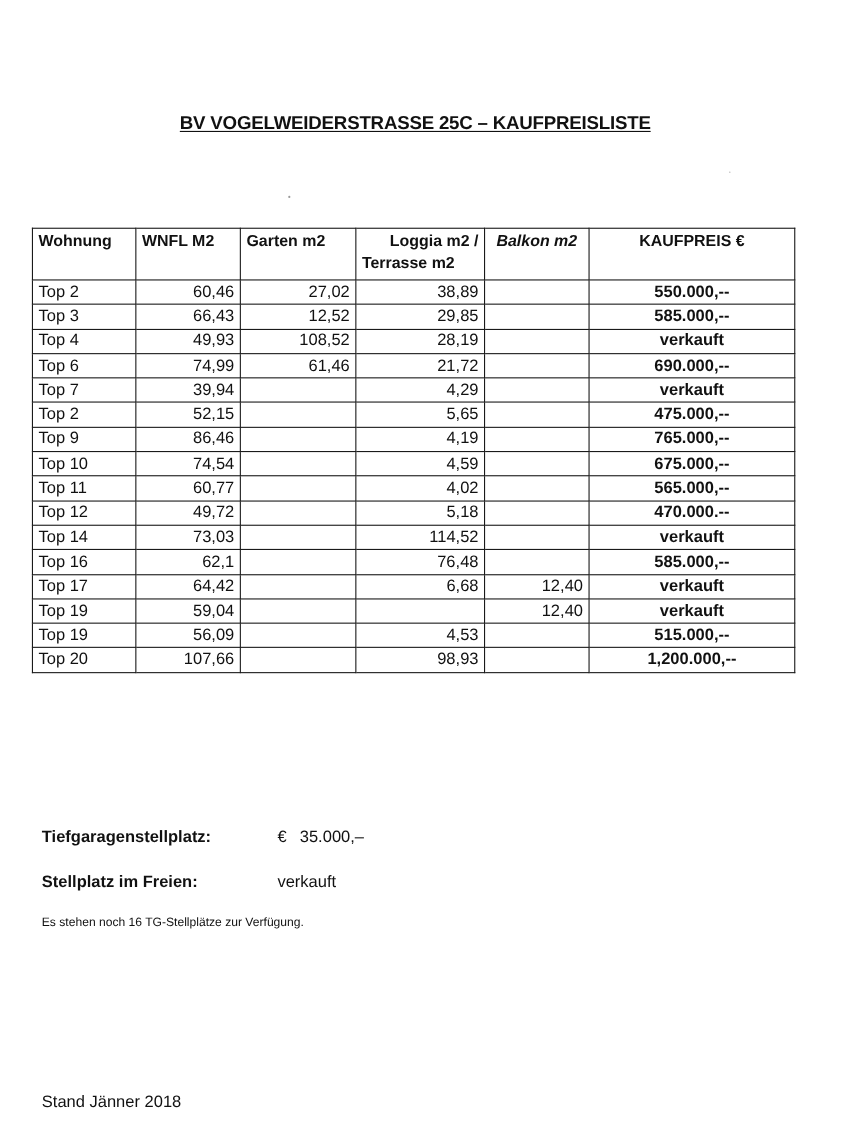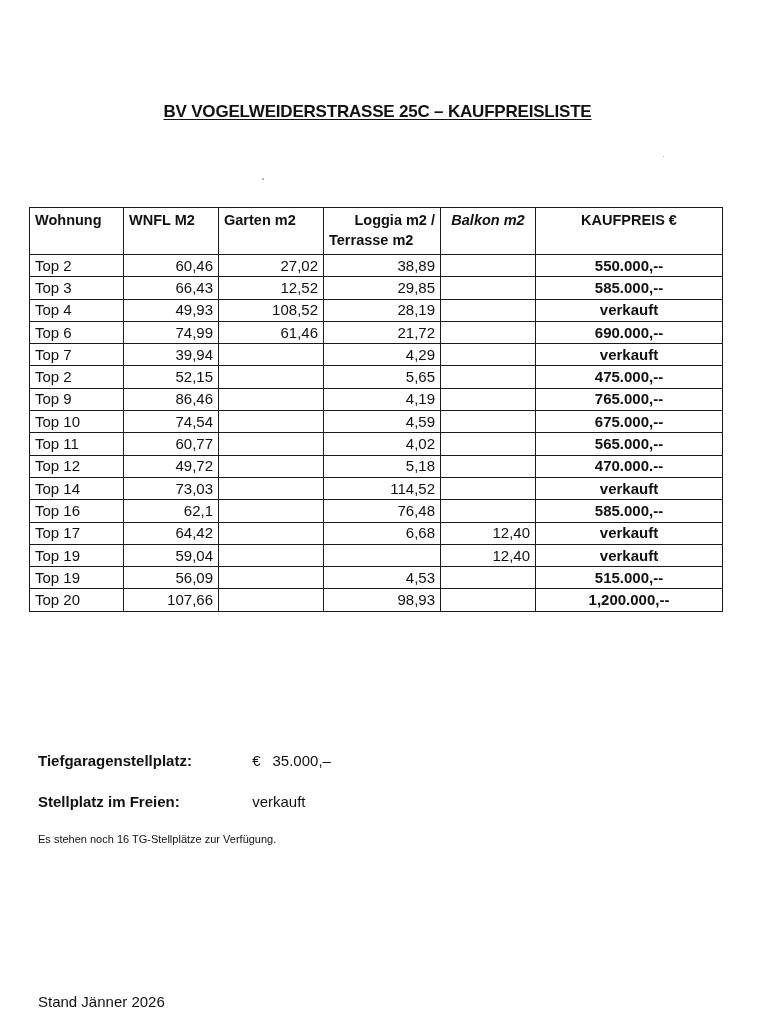--- a/index.html
+++ b/index.html
@@ -267,13 +267,13 @@
   </span>
 </div>
 
 <div class="info" style="top:793px;">
   <span class="label">Stellplatz im Freien:</span>
   <span class="value">verkauft</span>
 </div>
 
 <div class="note">Es stehen noch 16 TG-Stellplätze zur Verfügung.</div>
 
-<div class="stand">Stand Jänner 2026</div>
+<div class="stand">Stand Jänner 2018</div>
 
 </body></html>

